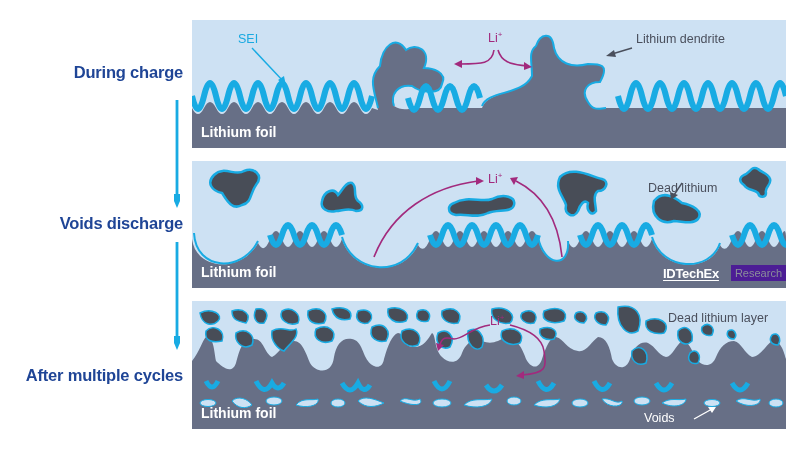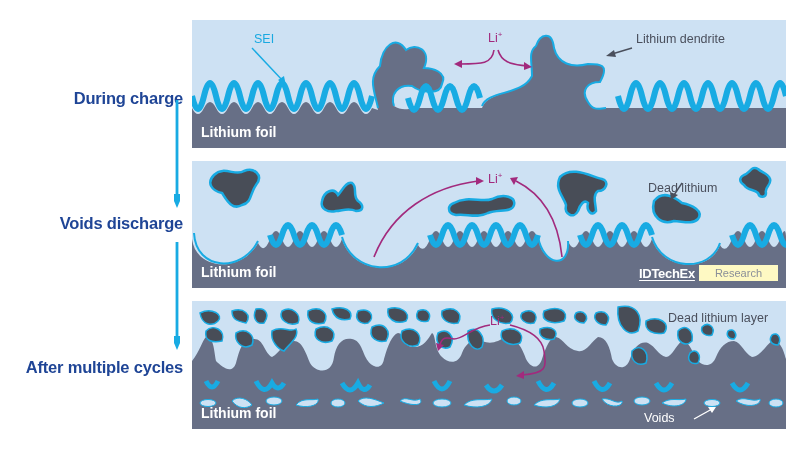--- a/index.html
+++ b/index.html
@@ -4,33 +4,33 @@
   <style>
     html, body { margin: 0; padding: 0; background: #ffffff; }
     body { width: 800px; height: 450px; position: relative; overflow: hidden; font-family: "Liberation Sans", sans-serif; }
     .stage-label { position: absolute; right: 617px; color: #1f4596; font-weight: bold; font-size: 16.5px; white-space: nowrap; text-align: right; letter-spacing: -0.2px; }
     .flow-arrow { position: absolute; left: 174px; width: 6px; }
     .panel { position: absolute; left: 192px; width: 594px; overflow: hidden; }
     .panel svg { display: block; }
     .foil-label { position: absolute; left: 9px; color: #ffffff; font-weight: bold; font-size: 14px; }
     .annot { position: absolute; font-size: 12.5px; white-space: nowrap; }
     .annot.gray { color: #4a4f5c; }
-    .annot.blue { color: #19a9e1; margin-left: 16px; }
+    .annot.blue { color: #19a9e1; }
     .annot.magenta { color: #a22a7d; }
     .annot sup { font-size: 8px; }
-    .logo { position: absolute; right: 8px; bottom: 7px; display: flex; align-items: center; gap: 4px; }
+    .logo { position: absolute; right: 0; bottom: 7px; display: flex; align-items: center; gap: 12px; }
     .logo-main { color: #ffffff; font-weight: bold; font-size: 13px; text-decoration: underline; text-underline-offset: 2px; letter-spacing: -0.3px; }
-    .logo-box { background: #fef9c3; color: #8a8f99; font-size: 11px; padding: 2px 16px; }
+    .logo-box { background: #4c1d95; color: #8a8f99; font-size: 11px; padding: 2px 4px; }
   </style>
 </head>
 <body>
 
-<div class="stage-label" style="top:89px;padding-left:24px;">During charge</div>
+<div class="stage-label" style="top:63px;padding-left:24px;">During charge</div>
 <div class="stage-label" style="top:214px;">Voids discharge</div>
-<div class="stage-label" style="top:358px;">After multiple cycles</div>
+<div class="stage-label" style="top:366px;">After multiple cycles</div>
 
 <svg class="flow-arrow" style="top:100px;height:108px;" viewBox="0 0 6 108">
   <rect x="1.6" y="0" width="2.8" height="96" fill="#18abe3"></rect>
   <polygon points="-3,94 9,94 3,108" fill="#18abe3" transform="translate(0,0)"></polygon>
 </svg>
 <svg class="flow-arrow" style="top:242px;height:108px;" viewBox="0 0 6 108">
   <rect x="1.6" y="0" width="2.8" height="96" fill="#18abe3"></rect>
   <polygon points="-3,94 9,94 3,108" fill="#18abe3"></polygon>
 </svg>
 

